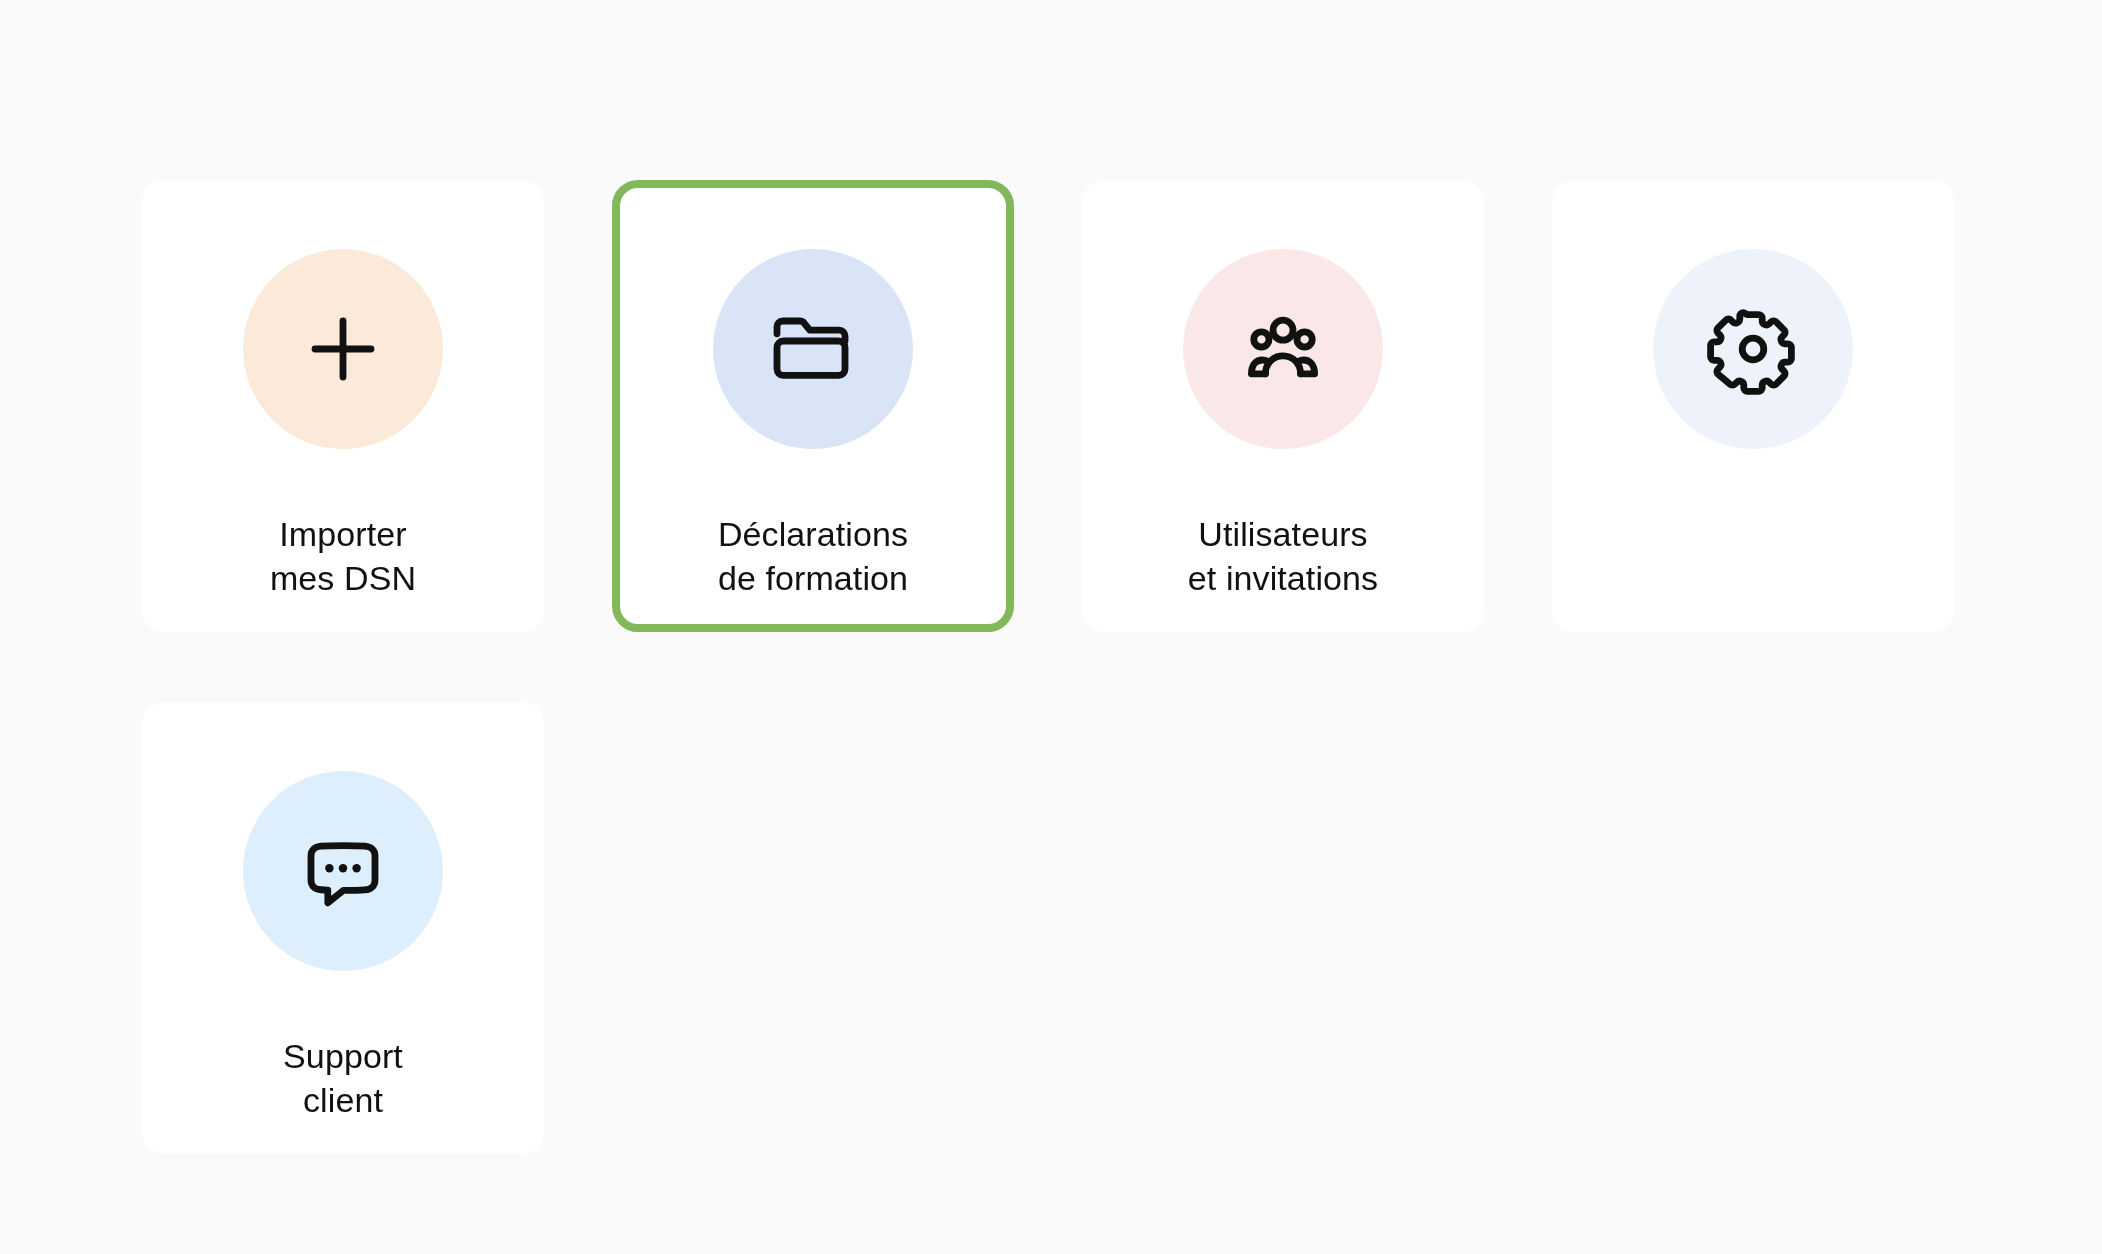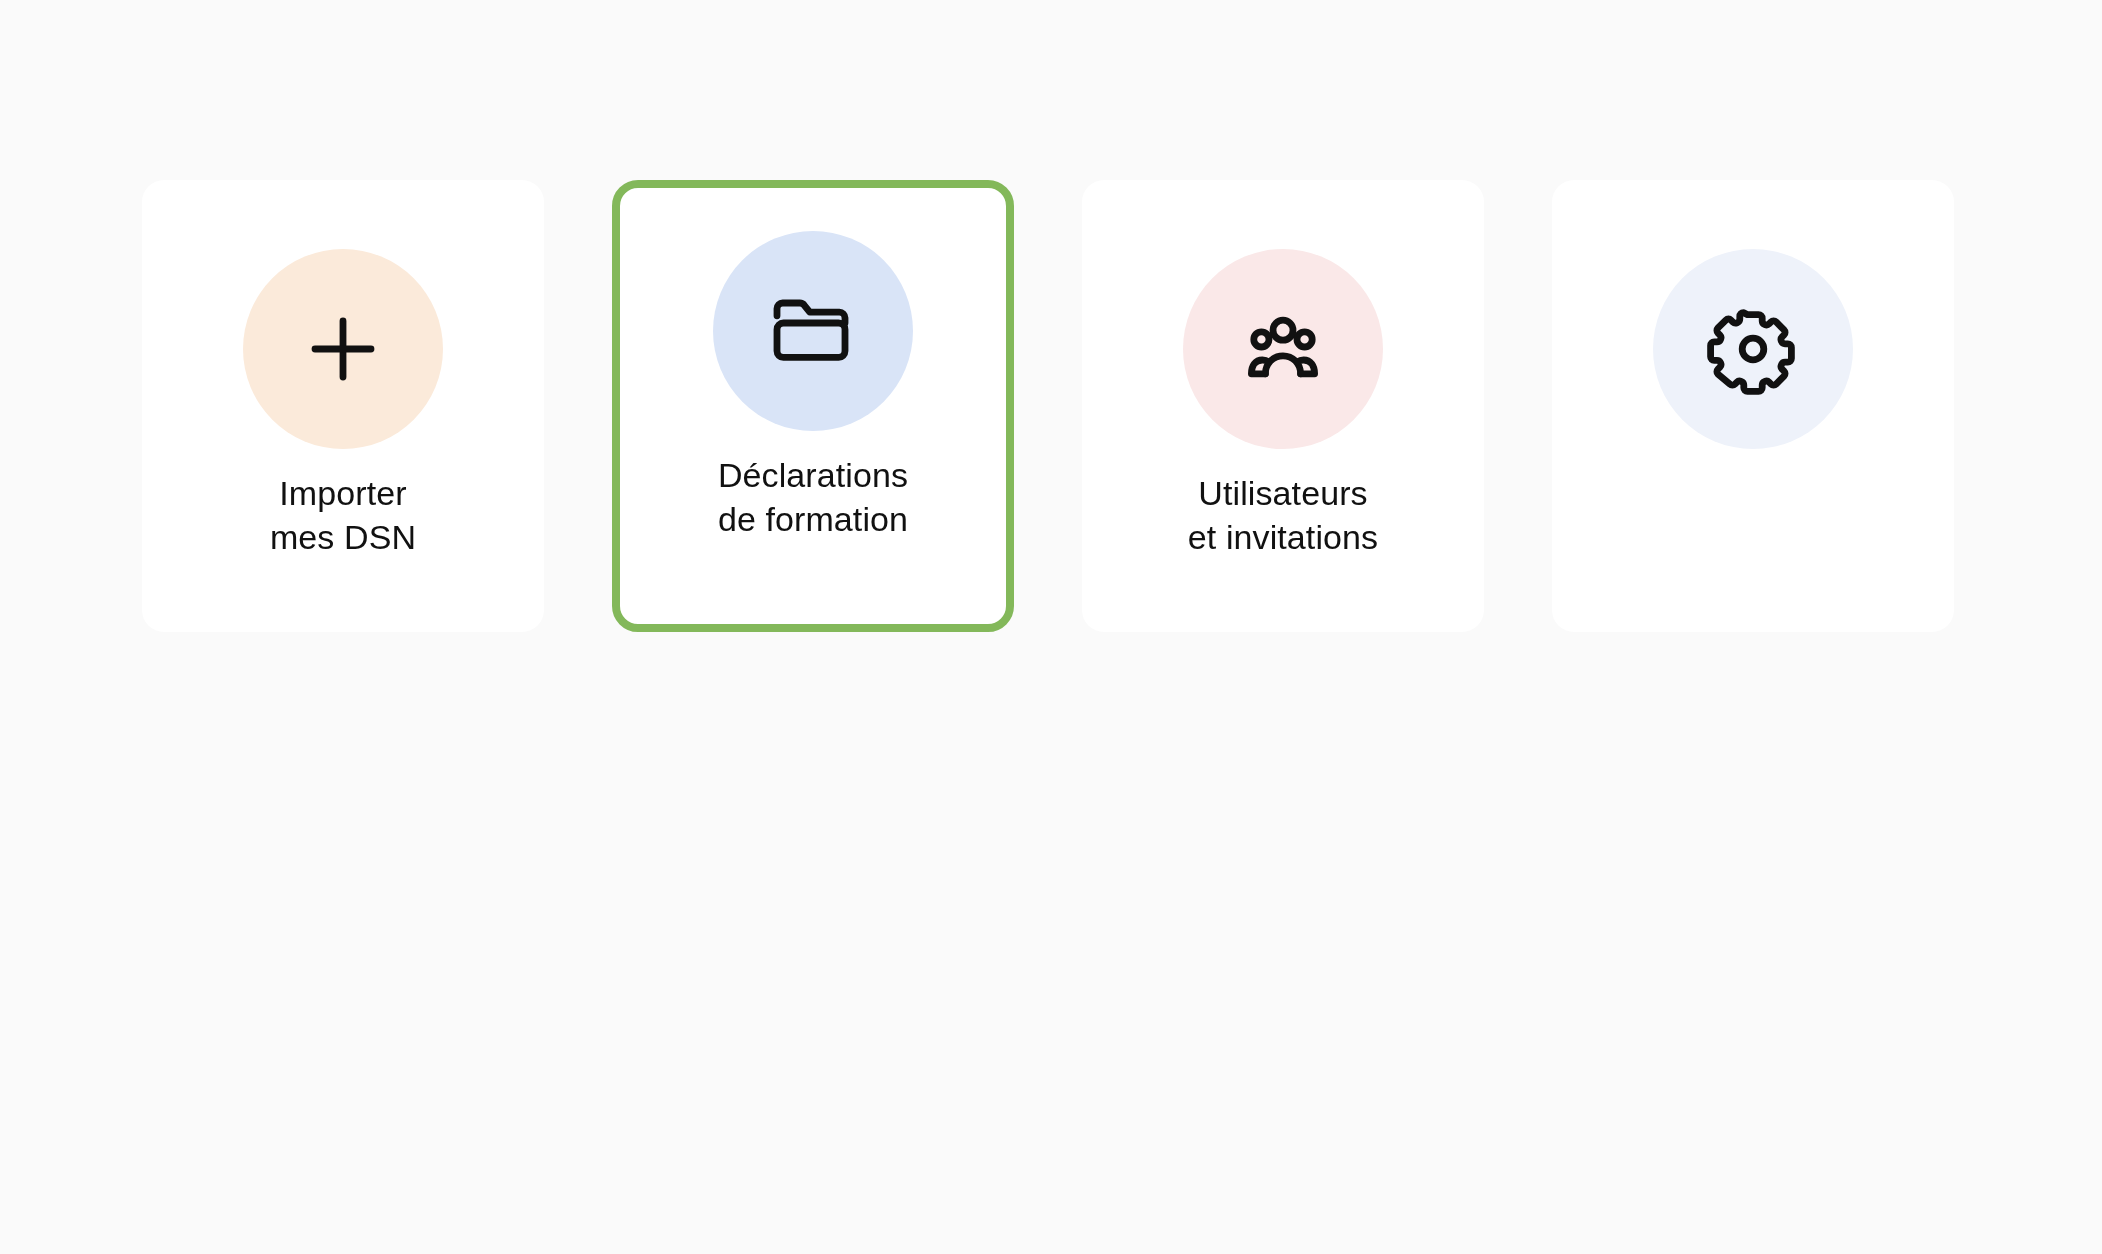--- a/index.html
+++ b/index.html
@@ -33,39 +33,39 @@
     flex-direction: column;
     align-items: center;
     justify-content: flex-start;
     padding-top: 66px;
     cursor: pointer;
   }
 
   .tile.selected {
     border: 8px solid #83b85a;
     border-radius: 26px;
-    padding-top: 43px;
+    padding-top: 61px;
   }
 
   .tile-icon-circle {
     width: 200px;
     height: 200px;
     border-radius: 50%;
     display: flex;
     align-items: center;
     justify-content: center;
     flex: 0 0 auto;
   }
 
   .tile-icon-circle svg {
     display: block;
   }
 
   .tile-label {
-    margin-top: 23px;
+    margin-top: 64px;
     font-size: 34px;
     line-height: 1.28;
     color: #111111;
     text-align: center;
     letter-spacing: 0.1px;
     white-space: pre-line;
     font-weight: 400;
   }
 
   .empty-slot {
@@ -125,17 +125,31 @@
       <span>
         <svg width="96" height="96" viewBox="0 0 24 24" fill="none" stroke="#111111" stroke-width="1.7" stroke-linecap="round" stroke-linejoin="round">
           <path d="M10.6 3.4h2.8a.9.9 0 0 1 .9.9v.7c0 .38.22.72.57.87l.12.05c.35.15.75.09 1.02-.18l.5-.5a.9.9 0 0 1 1.27 0l1.98 1.98a.9.9 0 0 1 0 1.27l-.5.5c-.27.27-.33.67-.18 1.02l.05.12c.15.35.49.57.87.57h.7a.9.9 0 0 1 .9.9v2.8a.9.9 0 0 1-.9.9h-.7c-.38 0-.72.22-.87.57l-.05.12c-.15.35-.09.75.18 1.02l.5.5a.9.9 0 0 1 0 1.27l-1.98 1.98a.9.9 0 0 1-1.27 0l-.5-.5c-.27-.27-.67-.33-1.02-.18l-.12.05c-.35.15-.57.49-.57.87v.7a.9.9 0 0 1-.9.9h-2.8a.9.9 0 0 1-.9-.9v-.7c0-.38-.22-.72-.57-.87l-.12-.05c-.35-.15-.75-.09-1.02.18l-.5.5a.9.9 0 0 1-1.27 0L3.24 18.3a.9.9 0 0 1 0-1.27l.5-.5c.27-.27.33-.67.18-1.02l-.05-.12c-.15-.35-.49-.57-.87-.57h-.7a.9.9 0 0 1-.9-.9v-2.8a.9.9 0 0 1 .9-.9h.7c.38 0 .72-.22.87-.57l.05-.12c.15-.35.09-.75-.18-1.02l-.5-.5a.9.9 0 0 1 0-1.27l1.98-1.98a.9.9 0 0 1 1.27 0l.5.5c.27.27.67.33 1.02.18l.12-.05c.35-.15.57-.49.57-.87v-.7a.9.9 0 0 1 .9-.9z"></path>
           <circle cx="12" cy="12" r="2.7"></circle>
         </svg>
       </span>
     </div>
   </div>
 
 
+  <div class="tile">
+    <div class="tile-icon-circle" style="background:#ddeefc;">
+      <span>
+        <svg width="96" height="96" viewBox="0 0 24 24" fill="none" stroke="#111111" stroke-width="1.7" stroke-linecap="round" stroke-linejoin="round">
+          <path d="M4 8.2C4 6.8 5 5.9 6.5 5.8c2.5-.2 8.5-.2 11 0C19 5.9 20 6.8 20 8.2v6.1c0 1.4-1 2.3-2.5 2.4-1.3.1-3.5.15-5.4.16l-3.9 3.1V16.8c-.6-.03-1.15-.07-1.7-.11C5 16.6 4 15.7 4 14.3z"></path>
+          <circle cx="8.6" cy="11.3" r="1.05" fill="#111111" stroke="none"></circle>
+          <circle cx="12" cy="11.3" r="1.05" fill="#111111" stroke="none"></circle>
+          <circle cx="15.4" cy="11.3" r="1.05" fill="#111111" stroke="none"></circle>
+        </svg>
+      </span>
+    </div>
+    <div class="tile-label">Support
+client</div>
+  </div>
 
   <div class="empty-slot"></div>
   <div class="empty-slot"></div>
 
 </div>
 
 </body></html>

